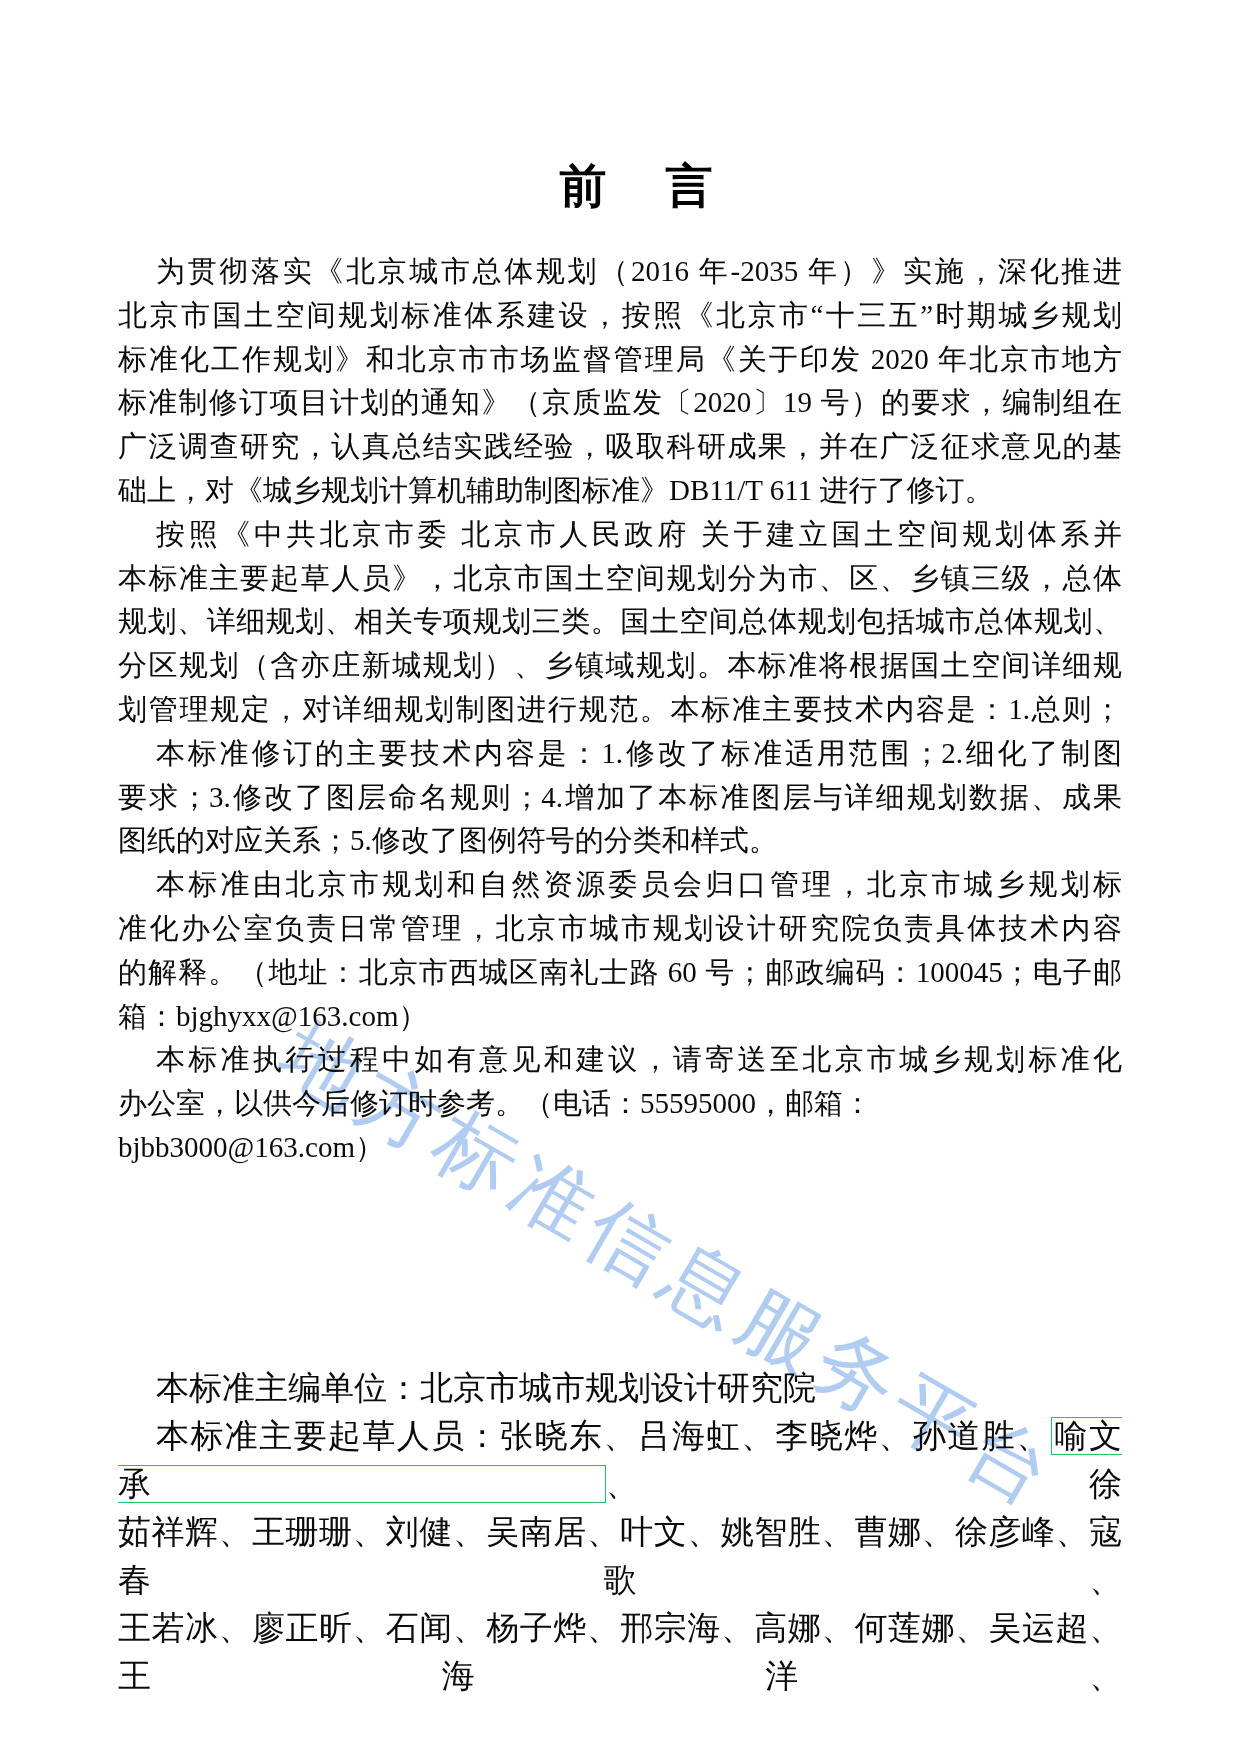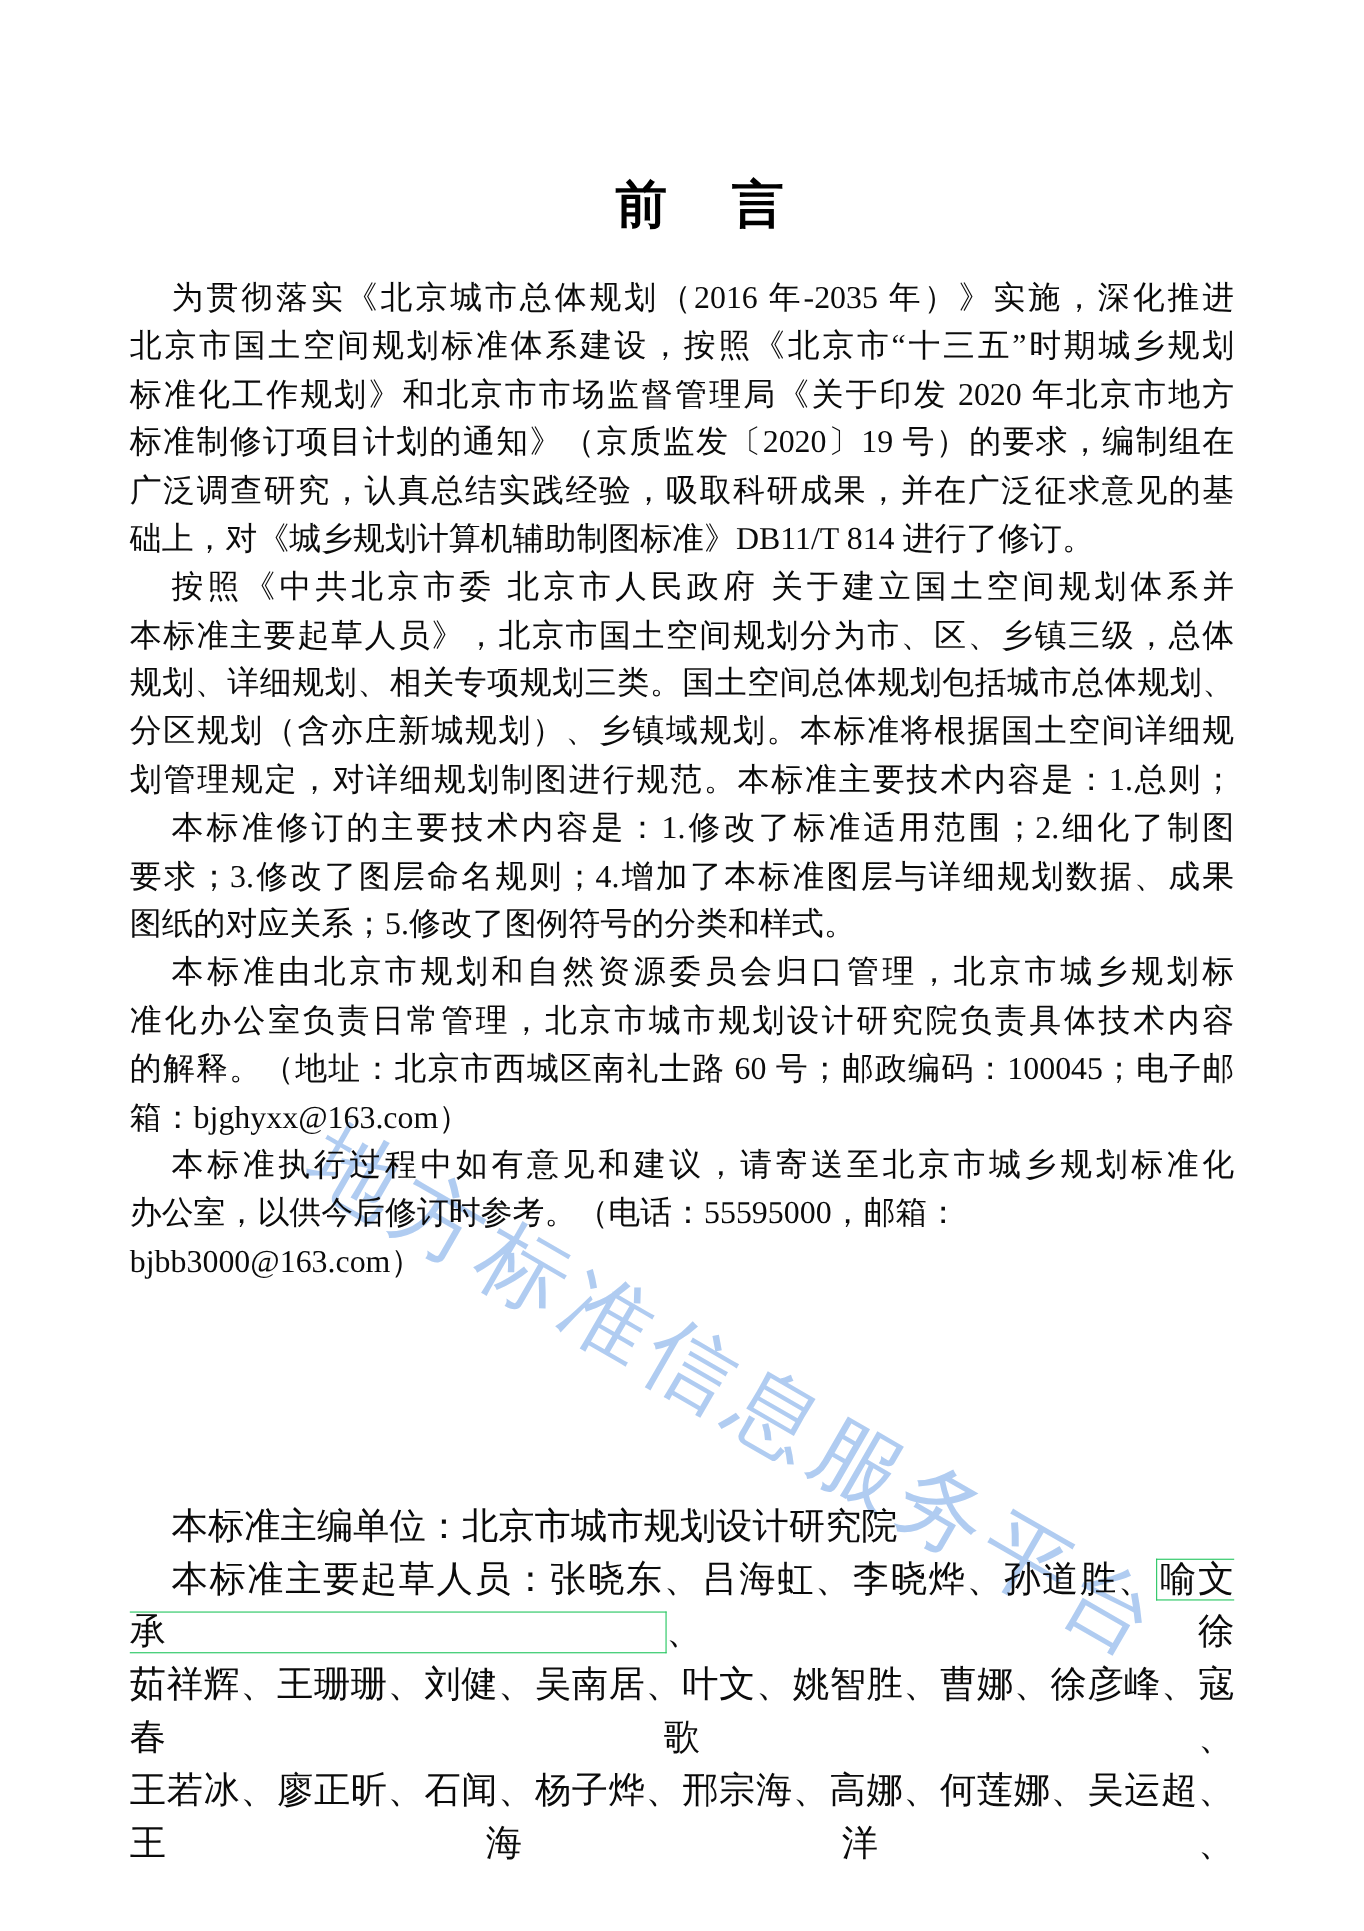--- a/index.html
+++ b/index.html
@@ -77,21 +77,21 @@
 
 <div class="page">
   <div class="watermark">地方标准信息服务平台</div>
   <div class="doc-title">前　言</div>
   <div class="body-text" id="body-text">
       <div class="line j ind"><span class="seg plain">为贯彻落实《北京城市总体规划（2016 年-2035 年）》实施，深化推进</span></div>
       <div class="line j"><span class="seg plain">北京市国土空间规划标准体系建设，按照《北京市“十三五”时期城乡规划</span></div>
       <div class="line j"><span class="seg plain">标准化工作规划》和北京市市场监督管理局《关于印发 2020 年北京市地方</span></div>
       <div class="line j"><span class="seg plain">标准制修订项目计划的通知》（京质监发〔2020〕19 号）的要求，编制组在</span></div>
       <div class="line j"><span class="seg plain">广泛调查研究，认真总结实践经验，吸取科研成果，并在广泛征求意见的基</span></div>
-      <div class="line"><span class="seg plain">础上，对《城乡规划计算机辅助制图标准》DB11/T 814 进行了修订。</span></div>
+      <div class="line"><span class="seg plain">础上，对《城乡规划计算机辅助制图标准》DB11/T 611 进行了修订。</span></div>
       <div class="line j ind"><span class="seg plain">按照《中共北京市委 北京市人民政府 关于建立国土空间规划体系并</span></div>
       <div class="line j"><span class="seg plain">本标准主要起草人员》，北京市国土空间规划分为市、区、乡镇三级，总体</span></div>
       <div class="line j"><span class="seg plain">规划、详细规划、相关专项规划三类。国土空间总体规划包括城市总体规划、</span></div>
       <div class="line j"><span class="seg plain">分区规划（含亦庄新城规划）、乡镇域规划。本标准将根据国土空间详细规</span></div>
       <div class="line j"><span class="seg plain">划管理规定，对详细规划制图进行规范。本标准主要技术内容是：1.总则；</span></div>
       <div class="line j ind"><span class="seg plain">本标准修订的主要技术内容是：1.修改了标准适用范围；2.细化了制图</span></div>
       <div class="line j"><span class="seg plain">要求；3.修改了图层命名规则；4.增加了本标准图层与详细规划数据、成果</span></div>
       <div class="line"><span class="seg plain">图纸的对应关系；5.修改了图例符号的分类和样式。</span></div>
       <div class="line j ind"><span class="seg plain">本标准由北京市规划和自然资源委员会归口管理，北京市城乡规划标</span></div>
       <div class="line j"><span class="seg plain">准化办公室负责日常管理，北京市城市规划设计研究院负责具体技术内容</span></div>

